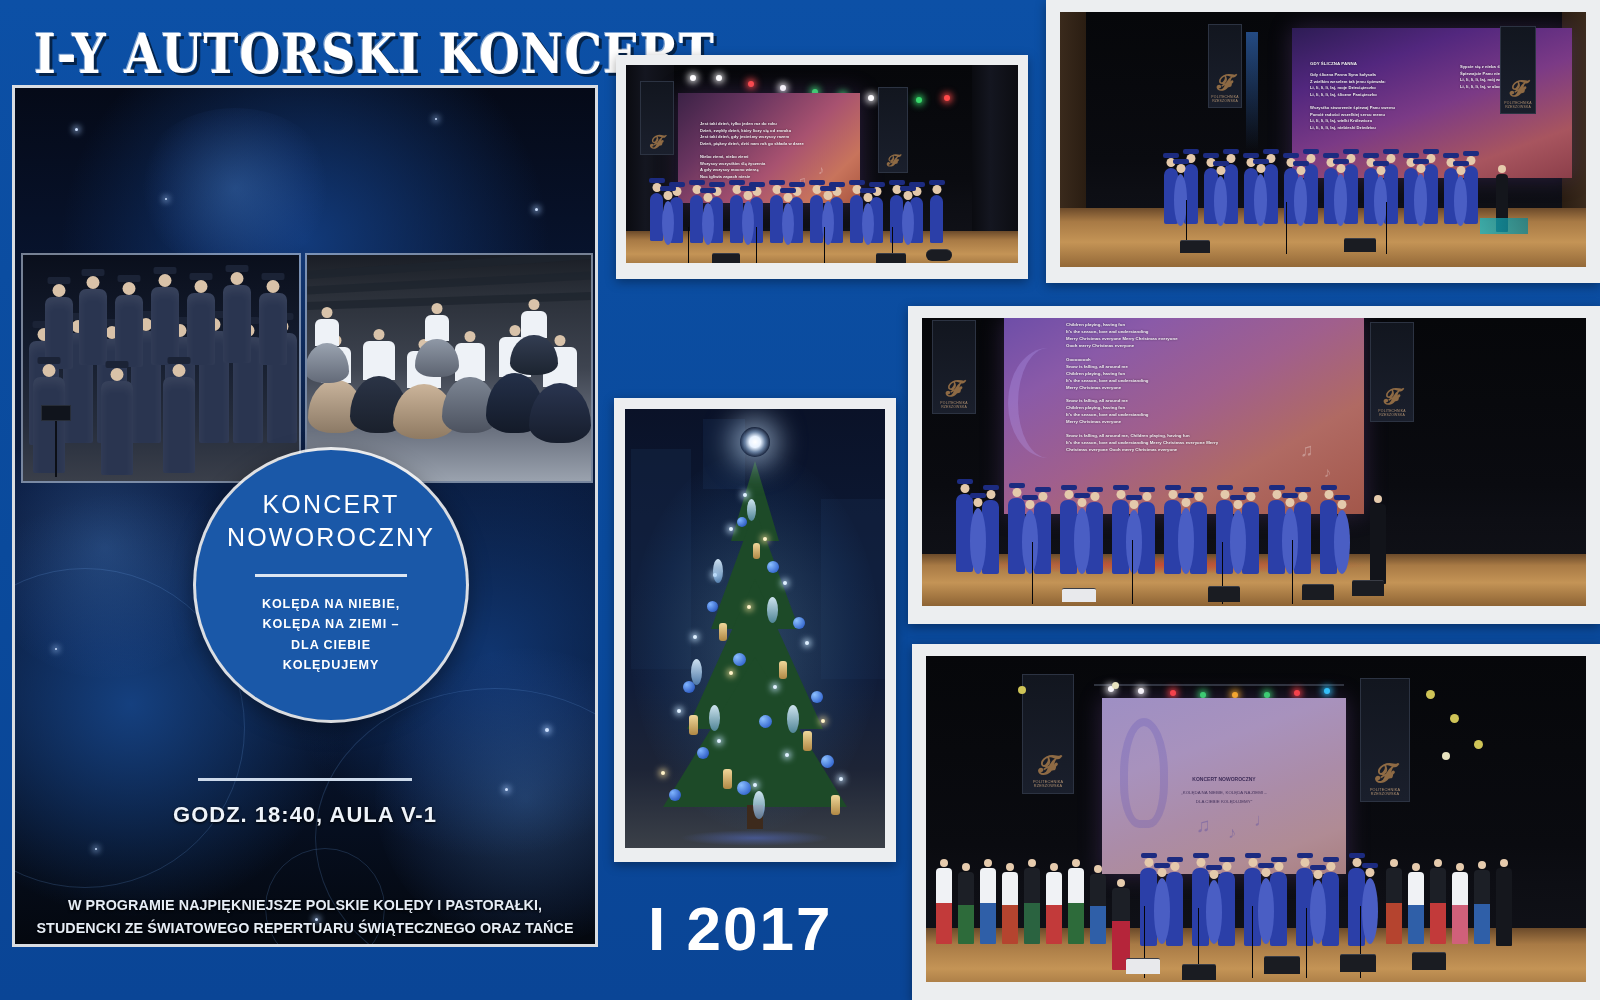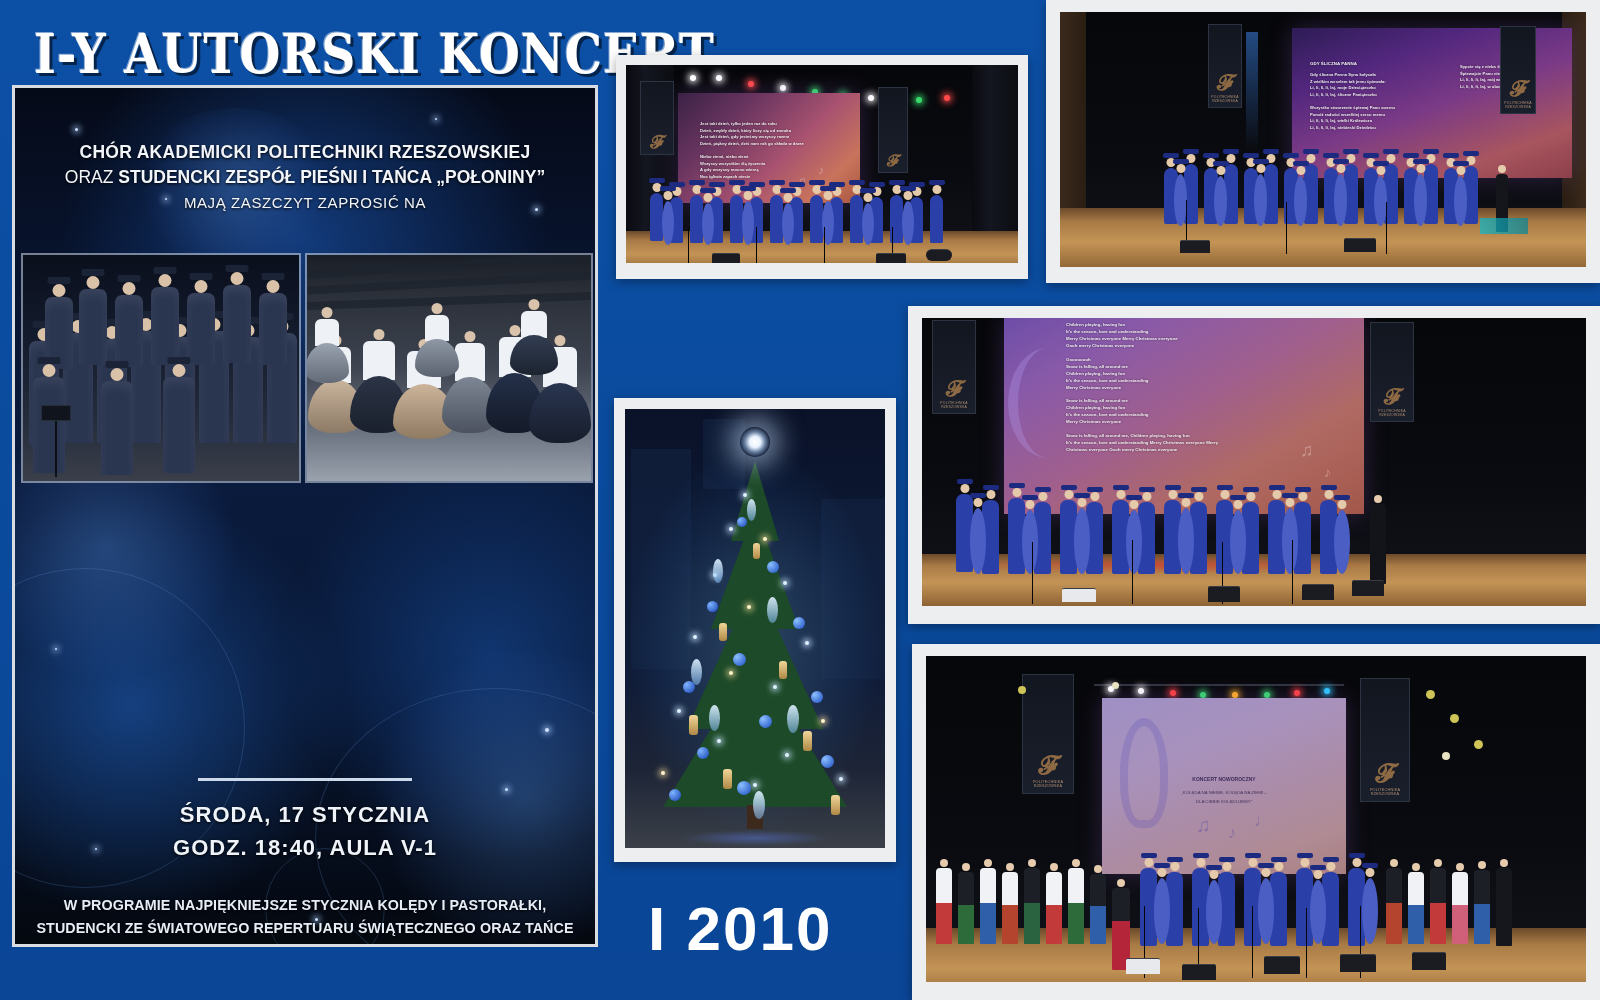--- a/index.html
+++ b/index.html
@@ -305,25 +305,20 @@
     <div class="star" style="left:60px;top:40px;width:3px;height:3px;"></div>
     <div class="star" style="left:420px;top:30px;width:2px;height:2px;"></div>
     <div class="star" style="left:520px;top:120px;width:3px;height:3px;"></div>
     <div class="star" style="left:150px;top:110px;width:2px;height:2px;"></div>
     <div class="star" style="left:490px;top:700px;width:3px;height:3px;"></div>
     <div class="star" style="left:530px;top:640px;width:4px;height:4px;"></div>
     <div class="star" style="left:80px;top:760px;width:2px;height:2px;"></div>
     <div class="star" style="left:300px;top:830px;width:3px;height:3px;"></div>
     <div class="star" style="left:40px;top:560px;width:2px;height:2px;"></div>
 
-    <div id="poster-header">
-      <div class="l1">CHÓR AKADEMICKI POLITECHNIKI RZESZOWSKIEJ</div>
-      <div class="l2"><span class="thin">ORAZ </span><span class="bold">STUDENCKI ZESPÓŁ PIEŚNI I TAŃCA „POŁONINY”</span></div>
-      <div class="l3">MAJĄ ZASZCZYT ZAPROSIĆ NA</div>
-    </div>
 
     <div id="inset-left">
       <div class="choir-photo">
         <div class="singer" style="left:6px;top:86px;width:30px;height:104px;"></div>
         <div class="singer" style="left:40px;top:78px;width:30px;height:110px;"></div>
         <div class="singer" style="left:74px;top:84px;width:30px;height:104px;"></div>
         <div class="singer" style="left:108px;top:76px;width:30px;height:112px;"></div>
         <div class="singer" style="left:142px;top:82px;width:30px;height:106px;"></div>
         <div class="singer" style="left:176px;top:76px;width:30px;height:112px;"></div>
         <div class="singer" style="left:210px;top:82px;width:30px;height:106px;"></div>
@@ -393,34 +388,42 @@
           <div class="skirt" style="background:linear-gradient(180deg,#8f98a6,#5c6370);"></div>
         </div>
         <div class="dancer" style="left:214px;top:56px;width:26px;height:64px;">
           <div class="head"></div>
             <div class="top"></div>
           <div class="skirt" style="background:linear-gradient(180deg,#333d52,#1c2430);"></div>
         </div>
       </div>
     </div>
 
+    <div id="circle">
+      <div class="ctitle">KONCERT</div>
+      <div class="ctitle">NOWOROCZNY</div>
+      <div class="crule"></div>
+      <div class="csub">KOLĘDA NA NIEBIE,</div>
+      <div class="csub">KOLĘDA NA ZIEMI –</div>
+      <div class="csub">DLA CIEBIE</div>
+      <div class="csub">KOLĘDUJEMY</div>
+    </div>
 
     <div id="date-block">
       <div class="drule"></div>
-      <div class="dline">ŚRODA, 17 STYCZNIA</div>
       <div class="dline">GODZ. 18:40, AULA V-1</div>
     </div>
 
     <div id="program">
-      <div class="pline">W PROGRAMIE NAJPIĘKNIEJSZE STYCZNIA KOLĘDY I PASTORAŁKI,</div>
+      <div class="pline">W PROGRAMIE NAJPIĘKNIEJSZE POLSKIE KOLĘDY I PASTORAŁKI,</div>
       <div class="pline">STUDENCKI ZE ŚWIATOWEGO REPERTUARU ŚWIĄTECZNEGO ORAZ TAŃCE</div>
     </div>
   </div>
 
-  <div id="year">I 2010</div>
+  <div id="year">I 2017</div>
 
   <div class="frame" id="ph1">
     <div class="inner" style="inset:10px 10px 16px;">
       <div class="stage">
         <div class="curtain" style="left:0;width:48px;"></div>
         <div class="curtain" style="right:0;width:46px;"></div>
 
         <div class="spot" style="left:64px;top:10px;color:#ffffff;background:#ffffff;"></div>
         <div class="spot" style="left:90px;top:10px;color:#ffffff;background:#ffffff;"></div>
         <div class="spot" style="left:122px;top:16px;color:#ff4a4a;background:#ff4a4a;"></div>

